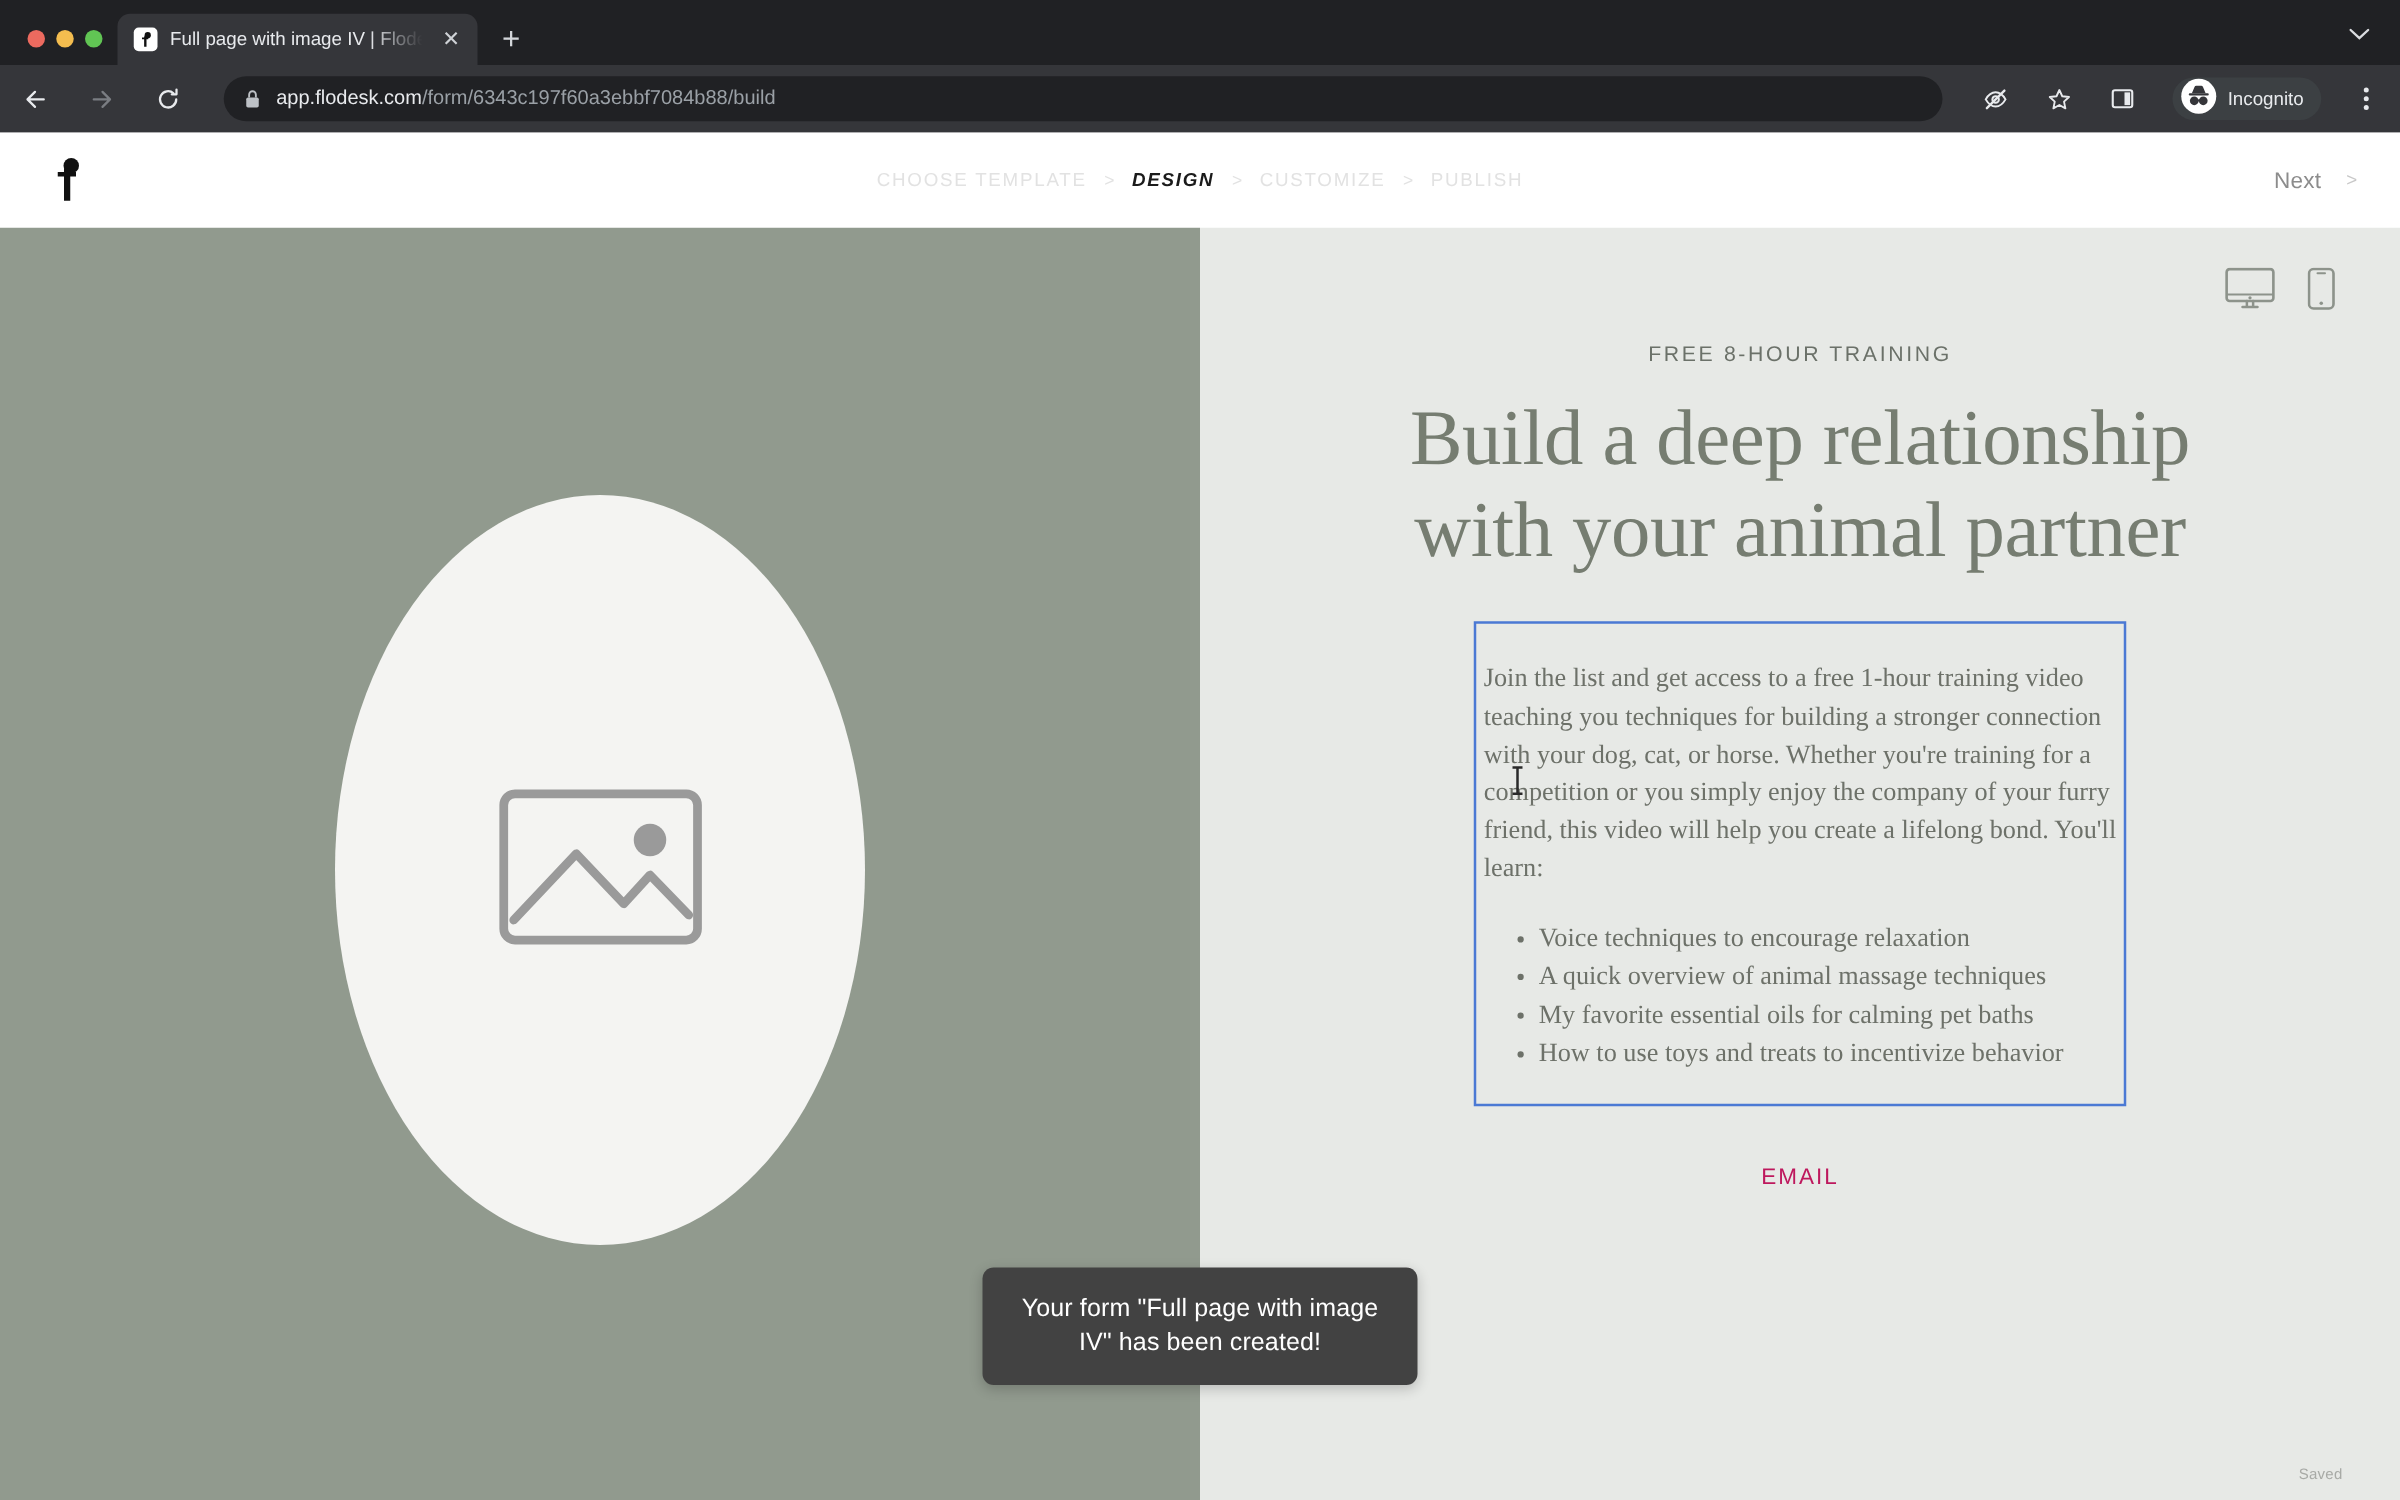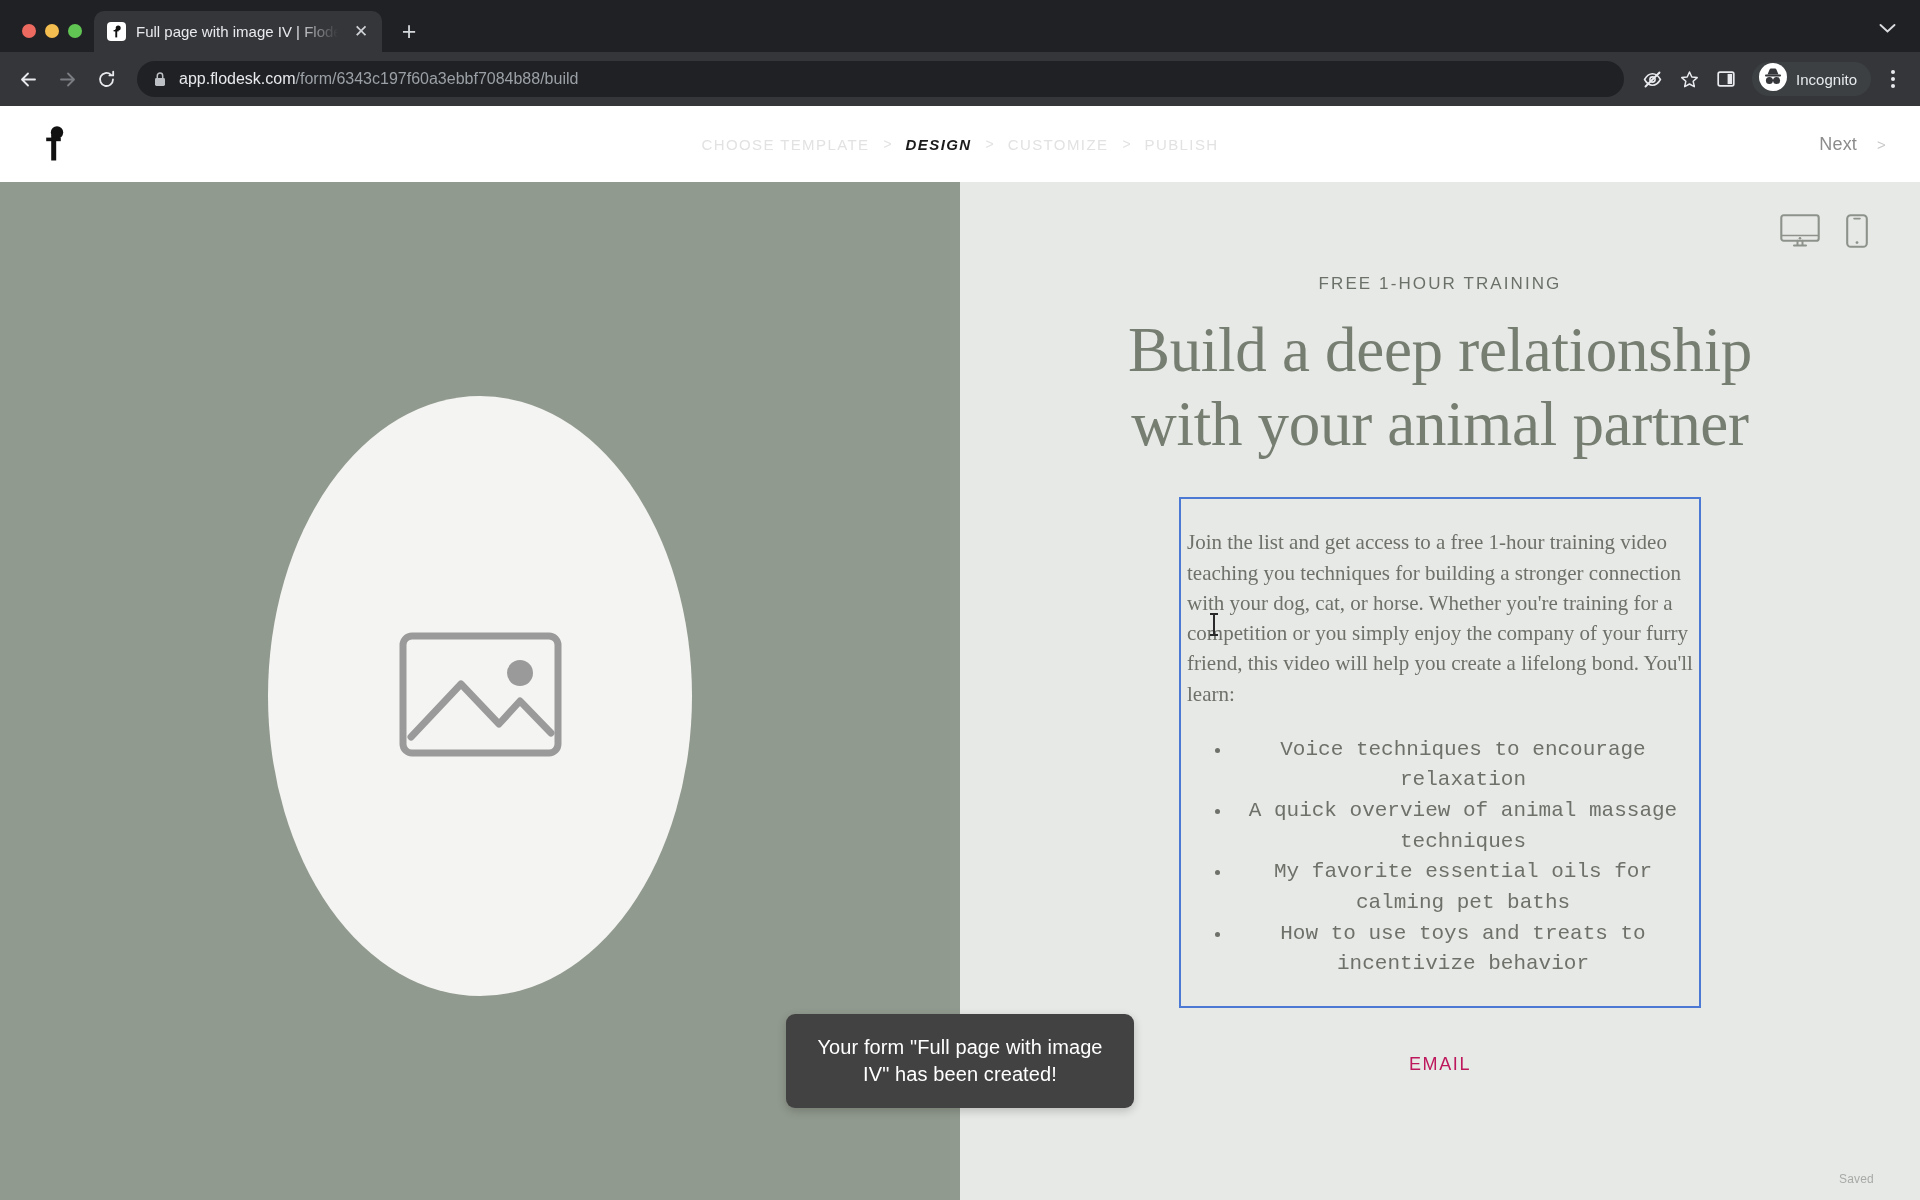--- a/index.html
+++ b/index.html
@@ -86,21 +86,21 @@
     padding: 0 14px 16px 0;
     line-height: 1;
   }
 
   .toolbar {
     height: 54px;
     background: #35363a;
     display: flex;
     align-items: center;
     padding: 0 12px 0 10px;
-    gap: 3px;
+    gap: 17px;
     flex: none;
   }
   .navbtn {
     width: 36px; height: 36px;
     display: flex; align-items: center; justify-content: center;
     color: #e8eaed;
     border-radius: 50%;
     flex: none;
   }
   .navbtn.disabled { color: #7a7d82; }
@@ -285,25 +285,24 @@
     line-height: 1.44;
     color: #6d7169;
     padding: 0 2px;
   }
   .body-block ul {
     margin-top: 26px;
     padding-left: 46px;
     list-style: disc;
   }
   .body-block ul li {
-    font-family: Liberation Mono, monospace;
+    font-family: Liberation Serif, serif;
     font-size: 21px;
     line-height: 1.46;
     color: #6d7169;
-    text-align: center;
   }
   .body-block ul li::marker { font-size: 17px; }
 
   .caret-beam {
     position: absolute;
     left: 32px;
     top: 115px;
     width: 2px;
     height: 21px;
     background: #2a2a2a;
@@ -511,21 +510,21 @@
           </span>
           <span>
             <svg width="22" height="34" viewBox="0 0 22 34">
               <rect x="1.2" y="1.2" width="19.6" height="31.6" rx="3.6" stroke="#8d938b" stroke-width="2.1" fill="none"></rect>
               <path d="M8 4.6 H14" stroke="#8d938b" stroke-width="1.6" stroke-linecap="round"></path>
               <circle cx="11" cy="28.6" r="1.4" fill="#8d938b"></circle>
             </svg>
           </span>
         </div>
 
-        <div class="eyebrow">FREE 1-HOUR TRAINING</div>
+        <div class="eyebrow">FREE 8-HOUR TRAINING</div>
 
         <div class="headline">Build a deep relationship with your animal partner</div>
 
         <div class="body-block">
           <p>Join the list and get access to a free 1-hour training video teaching you techniques for building a stronger connection with your dog, cat, or horse. Whether you're training for a competition or you simply enjoy the company of your furry friend, this video will help you create a lifelong bond. You'll learn:</p>
           <ul>
             <li>Voice techniques to encourage relaxation</li>
             <li>A quick overview of animal massage techniques</li>
             <li>My favorite essential oils for calming pet baths</li>
             <li>How to use toys and treats to incentivize behavior</li>

